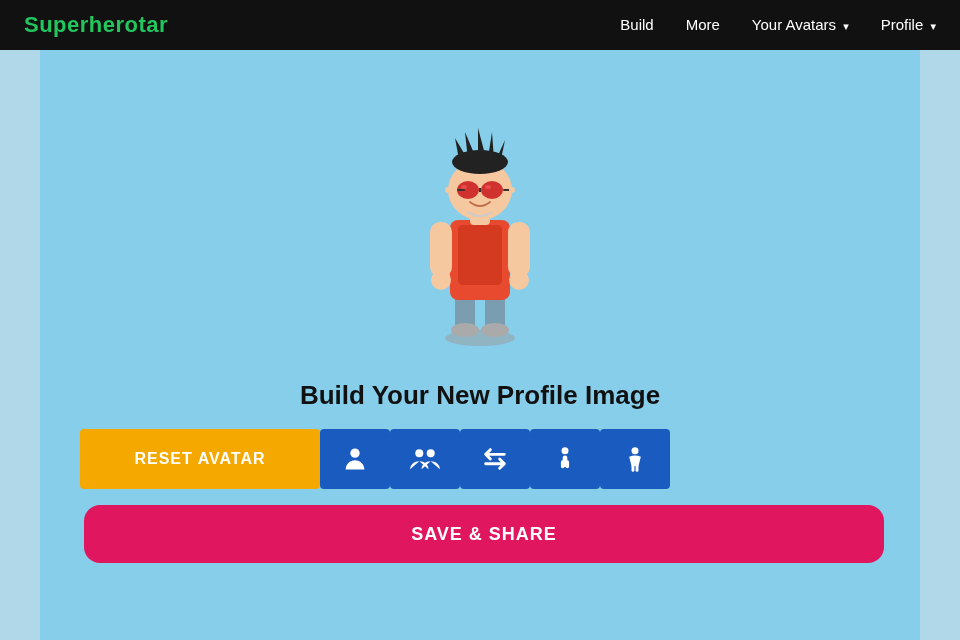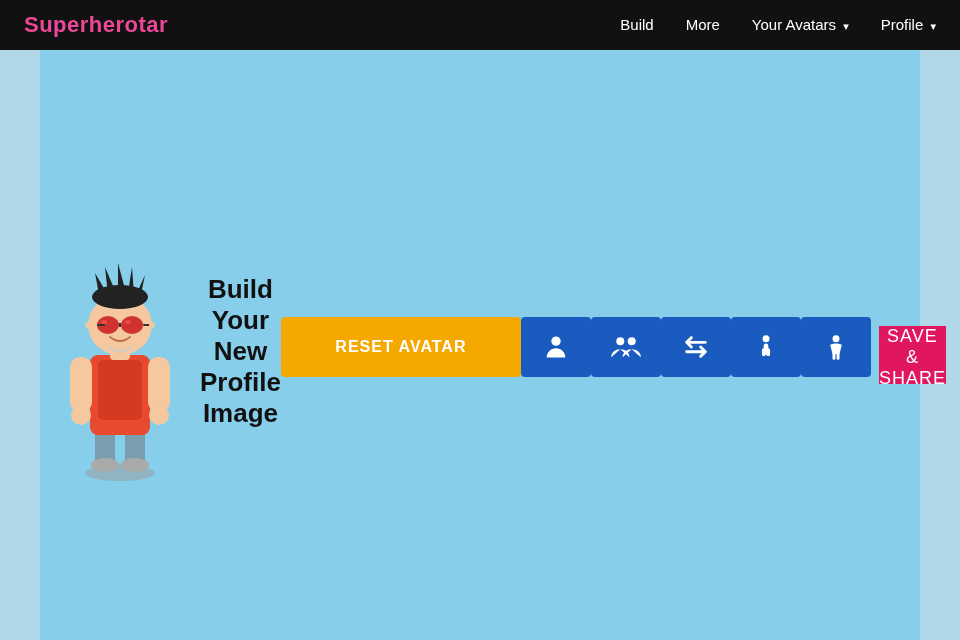--- a/index.html
+++ b/index.html
@@ -13,21 +13,21 @@
 
     
     nav {
       background: #111;
       height: 50px;
       display: flex;
       align-items: center;
       padding: 0 24px;
     }
     .nav-brand {
-      color: #ec4899;
+      color: #22c55e;
       font-size: 22px;
       font-weight: bold;
       margin-right: auto;
       letter-spacing: 0.5px;
     }
     .nav-links {
       display: flex;
       gap: 32px;
       list-style: none;
       justify-content: space-between;
@@ -42,21 +42,21 @@
       margin-left: 3px;
     }
 
     
     .main-container {
       background: #87ceeb;
       width: 880px;
       margin: 0 auto;
       height: 590px;
       display: flex;
-      flex-direction: row;
+      flex-direction: column;
       align-items: center;
       padding-top: 20px;
     }
 
     
     .avatar-area {
       width: 100%;
       display: flex;
       justify-content: center;
       align-items: center;
@@ -113,23 +113,23 @@
       justify-content: center;
       color: #fff;
       font-size: 22px;
     }
 
     
     .btn-save-share {
       background: #e0175e;
       color: #fff;
       font-size: 18px;
-      font-weight: normal;
+      font-weight: bold;
       border: none;
-      border-radius: 0;
+      border-radius: 16px;
       width: 800px;
       height: 58px;
       cursor: pointer;
       letter-spacing: 1px;
       text-transform: uppercase;
       margin-left: 8px;
     }
 
     
     .outer-bg {

